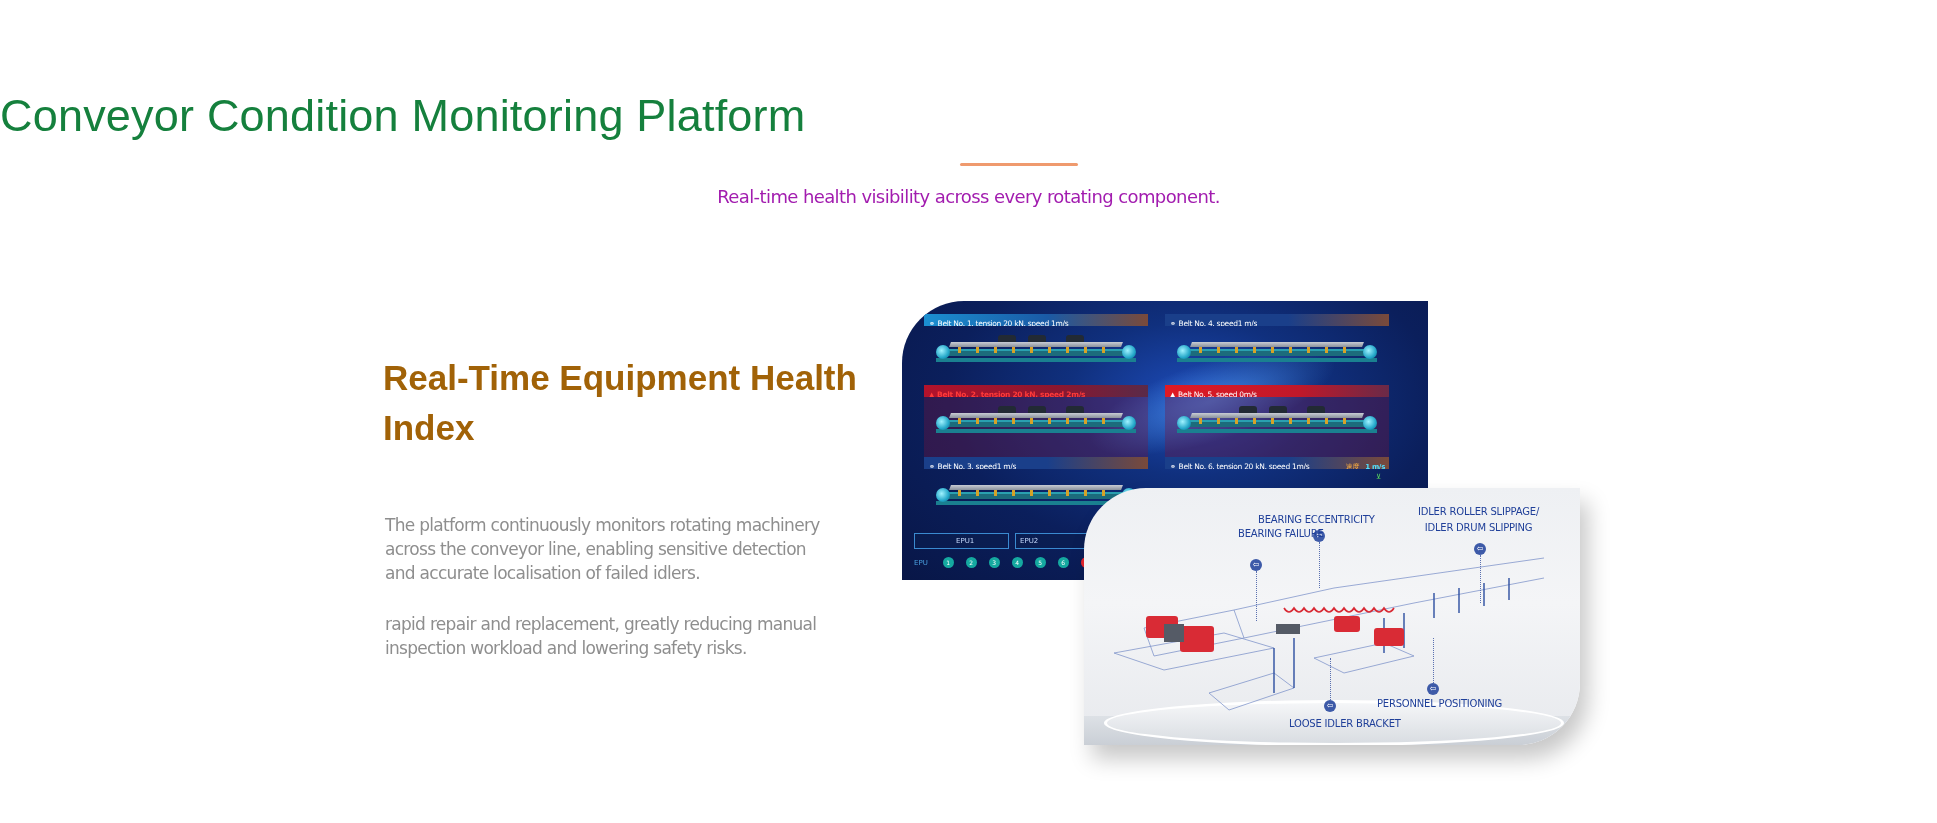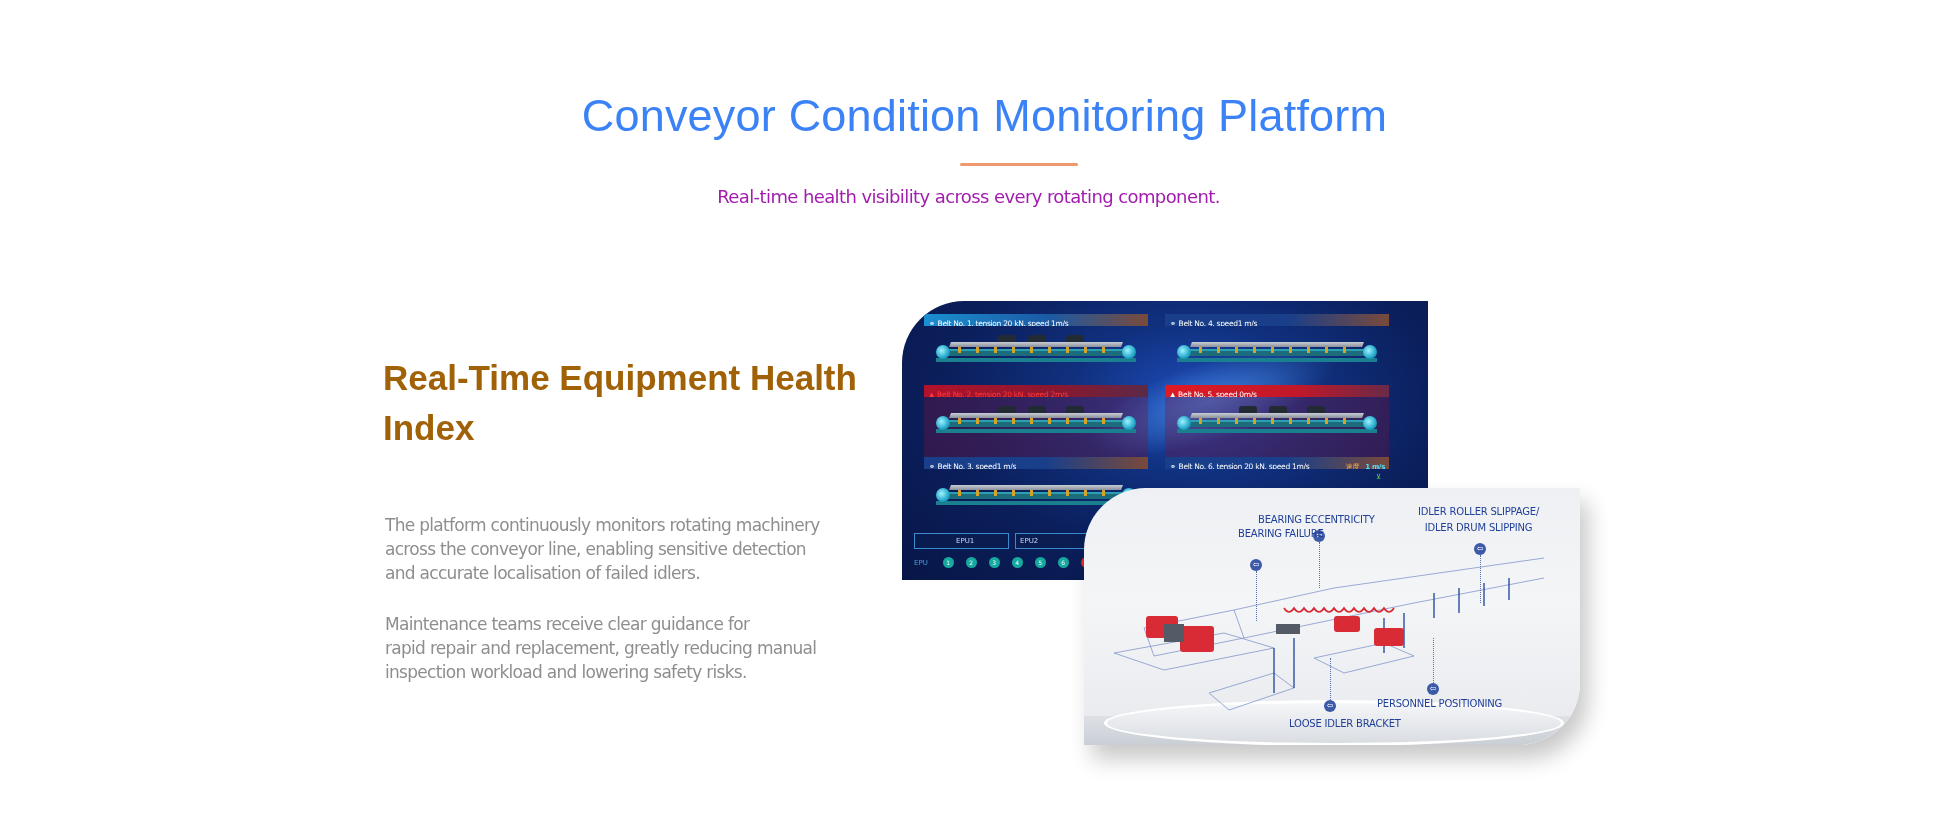--- a/index.html
+++ b/index.html
@@ -1,20 +1,20 @@
 <!DOCTYPE html>
 <html><head>
 <meta charset="utf-8">
 <style>
   * { box-sizing: border-box; margin: 0; padding: 0; }
   html, body { width: 1937px; height: 823px; background: #ffffff; overflow: hidden; }
   body { position: relative; font-family: "Liberation Sans", sans-serif; }
 
-  .hero-title { position: absolute; left: 0; width: 100%; top: 90px; text-align: center;
-    font-family: "Liberation Sans", sans-serif; font-size: 45px; color: #3b82f6; font-weight: 400; letter-spacing: 0.2px; padding-left: 32px; }
+  .hero-title { position: absolute; left: 0; width: 100%; top: 90px; text-align: left;
+    font-family: "Liberation Sans", sans-serif; font-size: 45px; color: #15803d; font-weight: 400; letter-spacing: 0.2px; }
   .hero-rule { position: absolute; left: 960px; top: 163px; width: 118px; height: 3px; background: #ef9a6e; border-radius: 2px; }
   .hero-sub { position: absolute; left: 0; width: 100%; top: 186px; text-align: center;
     font-family: "DejaVu Sans", sans-serif; font-size: 18px; color: #a21caf; letter-spacing: -0.6px; }
 
   .sec-title { position: absolute; left: 383px; top: 353px; width: 480px;
     font-family: "Liberation Sans", sans-serif; font-size: 35px; line-height: 50px; color: #a16207; }
   .sec-body { position: absolute; left: 385px; width: 500px; font-family: "DejaVu Sans", sans-serif;
     font-size: 17px; line-height: 24px; color: #8e8e8e; letter-spacing: -0.7px; }
   .sec-body.p1 { top: 513px; }
   .sec-body.p2 { top: 612px; }
@@ -25,21 +25,21 @@
     background: radial-gradient(ellipse at 55% 35%, #1d4bb8 0%, #10307e 30%, #0b1f5c 60%, #081647 100%);
     border-top-left-radius: 62px; overflow: hidden; }
   .dash-glow { position: absolute; left: 180px; top: 60px; width: 260px; height: 80px;
     background: radial-gradient(ellipse, rgba(90,170,255,0.55) 0%, rgba(40,100,220,0.0) 70%); transform: rotate(-18deg); }
   .belt { position: absolute; width: 224px; height: 74px; }
   .belt.alarm { background: rgba(120,20,60,0.35); }
   .belt-head { position: absolute; left: 0; top: 0; width: 100%; height: 12px;
     background: linear-gradient(90deg, #1b8fd0 0%, #1a5aa6 55%, #7a4a3a 100%);
     font-family: "DejaVu Sans", sans-serif; font-size: 7.5px; line-height: 20px; color: #ffffff; padding-left: 5px; white-space: nowrap; overflow: hidden; letter-spacing: -0.3px; }
   .belt-head.dark { background: linear-gradient(90deg, #1a3f8a 0%, #1a3f8a 55%, #7a4a3a 100%); }
-  .belt-head.red { background: linear-gradient(90deg, #b3122b 0%, #8a1730 60%, #5a2a48 100%); color: #ff3a3a; }
+  .belt-head.red { background: linear-gradient(90deg, #b3122b 0%, #8a1730 60%, #5a2a48 100%); color: #ff3a3a; font-weight: bold; }
   .belt-head.red2 { background: linear-gradient(90deg, #e01a24 0%, #c0182a 60%, #6a2a48 100%); color: #ffffff; }
   .belt-head .ico { display: inline-block; margin-right: 3px; font-size: 7px; }
   .belt-head .extra { position: absolute; right: 4px; top: 0; color: #ffb040; font-size: 7px; }
   .belt-head .extra b { color: #4fe0ff; font-weight: 700; margin-left: 6px; }
   .conv { position: absolute; left: 12px; top: 28px; width: 200px; height: 26px; }
   .conv-top { position: absolute; left: 14px; top: 0; width: 172px; height: 5px; background: linear-gradient(#c8ccd4, #8a919c); transform: skewX(-20deg); }
   .conv-frame { position: absolute; left: 6px; top: 7px; width: 188px; height: 7px; background: #1c6c7c; border-top: 2px solid #2aa0b0; }
   .conv-idlers { position: absolute; left: 22px; top: 5px; width: 156px; height: 6px;
     background: repeating-linear-gradient(90deg, #d6a228 0 3px, transparent 3px 18px); }
   .conv-drum { position: absolute; top: 3px; width: 14px; height: 14px; border-radius: 50%; background: radial-gradient(circle at 40% 40%, #9ff2ff, #22a6c8 60%, #0e5f7a); }
@@ -81,21 +81,20 @@
   <h2 class="sec-title">
     <span>Real-Time Equipment Health</span><br>
     <span>Index</span>
   </h2>
   <p class="sec-body p1">
     <span>The platform continuously monitors rotating machinery</span>
     <span>across the conveyor line, enabling sensitive detection</span>
     <span>and accurate localisation of failed idlers.</span>
   </p>
   <p class="sec-body p2">
-    <span>Maintenance teams receive clear guidance for</span>
     <span>rapid repair and replacement, greatly reducing manual</span>
     <span>inspection workload and lowering safety risks.</span>
   </p>
 </div>
 
 <div class="dash">
   <div class="dash-glow"></div>
 
   <div class="belt" style="left:22px; top:13px;">
     <div class="belt-head"><span class="ico">⚭</span><span>Belt No. 1, tension 20 kN, speed 1m/s</span></div>

